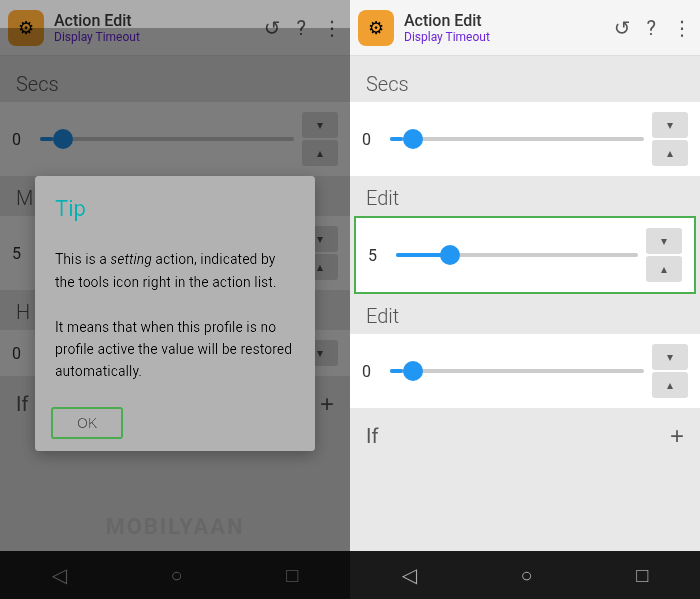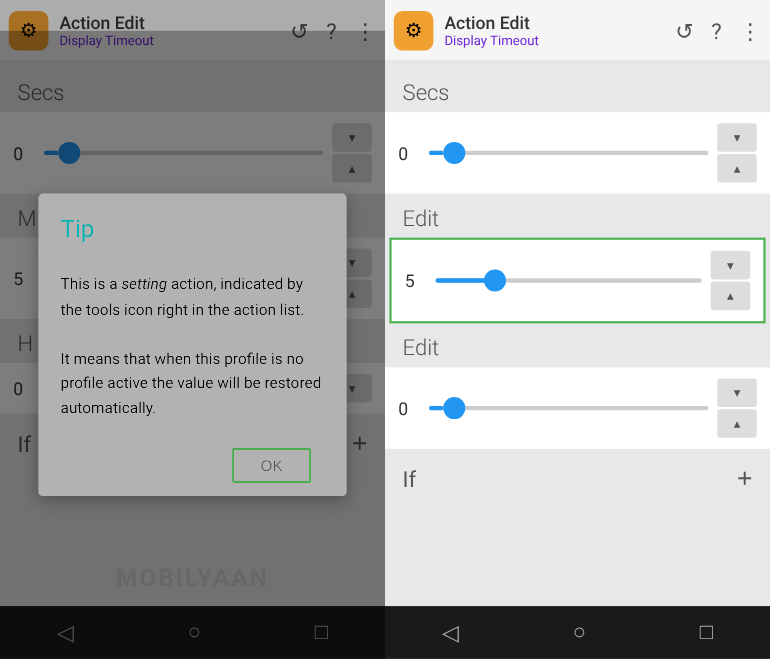--- a/index.html
+++ b/index.html
@@ -255,21 +255,20 @@
       line-height: 1.6;
     }
 
     .dialog-body em {
       font-style: italic;
     }
 
     .dialog-actions {
       padding: 8px 32px 12px 16px;
       display: flex;
-      justify-content: flex-end;
     }
 
     .dialog-ok-btn {
       border: 2px solid #4caf50;
       background: #fff;
       color: #555;
       padding: 6px 24px;
       font-size: 14px;
       cursor: pointer;
       border-radius: 2px;

